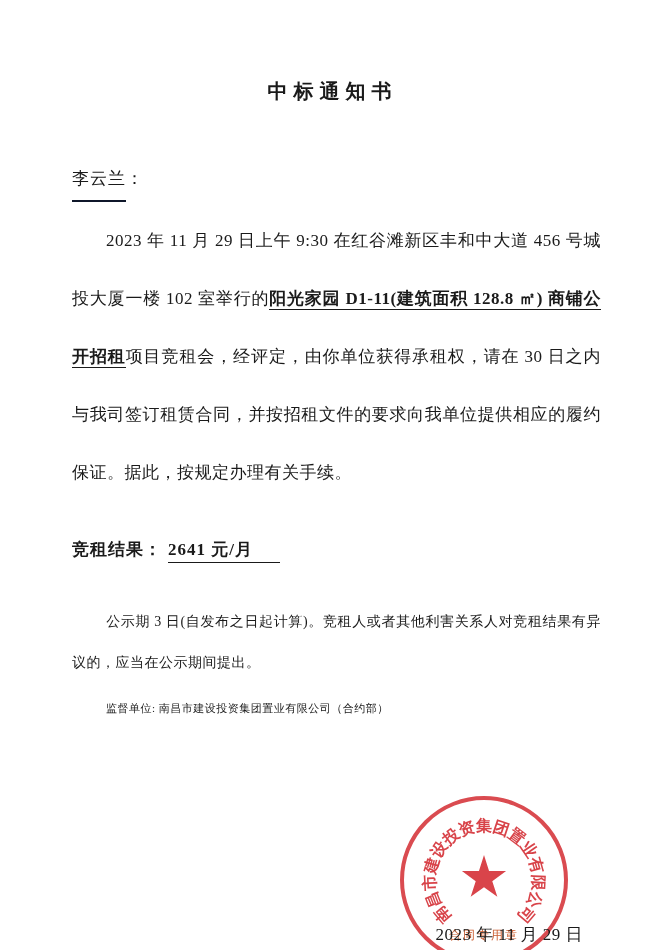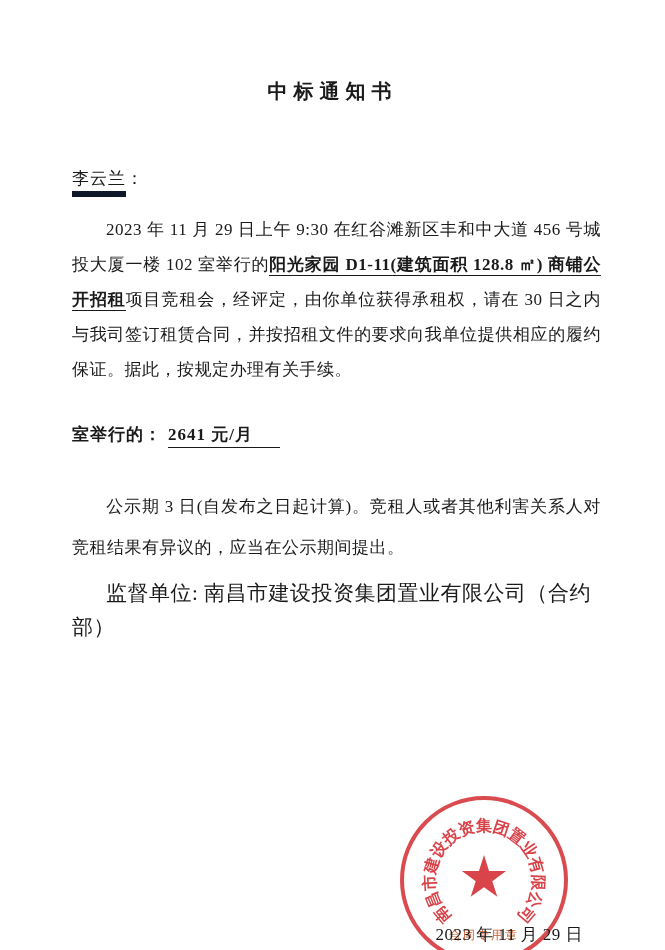--- a/index.html
+++ b/index.html
@@ -34,29 +34,29 @@
     font-family: "Liberation Serif", "DejaVu Serif", serif;
   }
 
   .salutation {
     margin-top: 62px;
     font-size: 17px;
     letter-spacing: 1px;
     padding-left: 12px;
   }
   .salutation .name {
-    border-bottom: 6px solid #0f172a;
-    padding-bottom: 3px;
+    border-bottom: 2px solid #0f172a;
+    padding-bottom: 12px;
     text-align: center;
   }
 
   .body-para {
     margin-top: 22px;
     font-size: 17px;
-    line-height: 35px;
+    line-height: 58px;
     text-align: justify;
     text-justify: inter-ideograph;
     letter-spacing: 0.5px;
     padding-left: 12px;
     padding-right: 4px;
   }
   .indent {
     display: inline-block;
     width: 34px;
   }
@@ -79,32 +79,32 @@
     display: inline-block;
     min-width: 112px;
     border-bottom: 1.5px solid #1a1a1a;
     font-weight: bold;
     padding-bottom: 1px;
     margin-left: 6px;
   }
 
   .notice-para {
     margin-top: 38px;
-    font-size: 17px;
+    font-size: 14px;
     line-height: 41px;
     text-align: justify;
     text-justify: inter-ideograph;
     padding-left: 12px;
     padding-right: 4px;
     letter-spacing: 0.5px;
   }
 
   .supervisor-line,
   .phone-line {
-    font-size: 21px;
+    font-size: 11px;
     line-height: 34px;
     padding-left: 12px;
     letter-spacing: 0.5px;
   }
   .supervisor-line { margin-top: 8px; }
 
   .signature-block {
     position: absolute;
     right: 72px;
     bottom: 72px;
@@ -181,21 +181,21 @@
 
   <div class="salutation">
     <span class="name">李云兰</span><span>：</span>
   </div>
 
   <div class="body-para">
     <span class="indent"></span><span>2023 年 11 月 29 日上午 9:30 在红谷滩新区丰和中大道 456 号城投大厦一楼 102 室举行的</span><span class="u">阳光家园 D1-11(建筑面积 128.8 ㎡) 商铺公开招租</span><span>项目竞租会，经评定，由你单位获得承租权，请在 30 日之内与我司签订租赁合同，并按招租文件的要求向我单位提供相应的履约保证。据此，按规定办理有关手续。</span>
   </div>
 
   <div class="result-row">
-    <span class="result-label">室举行的：</span><span class="result-value">2641 元/月</span>
+    <span class="result-label">竞租结果：</span><span class="result-value">2641 元/月</span>
   </div>
 
   <div class="notice-para">
     <span class="indent"></span><span>公示期 3 日(自发布之日起计算)。竞租人或者其他利害关系人对竞租结果有异议的，应当在公示期间提出。</span>
   </div>
 
   <div class="supervisor-line">
     <span class="indent"></span><span>监督单位: 南昌市建设投资集团置业有限公司（合约部）</span>
   </div>
 

